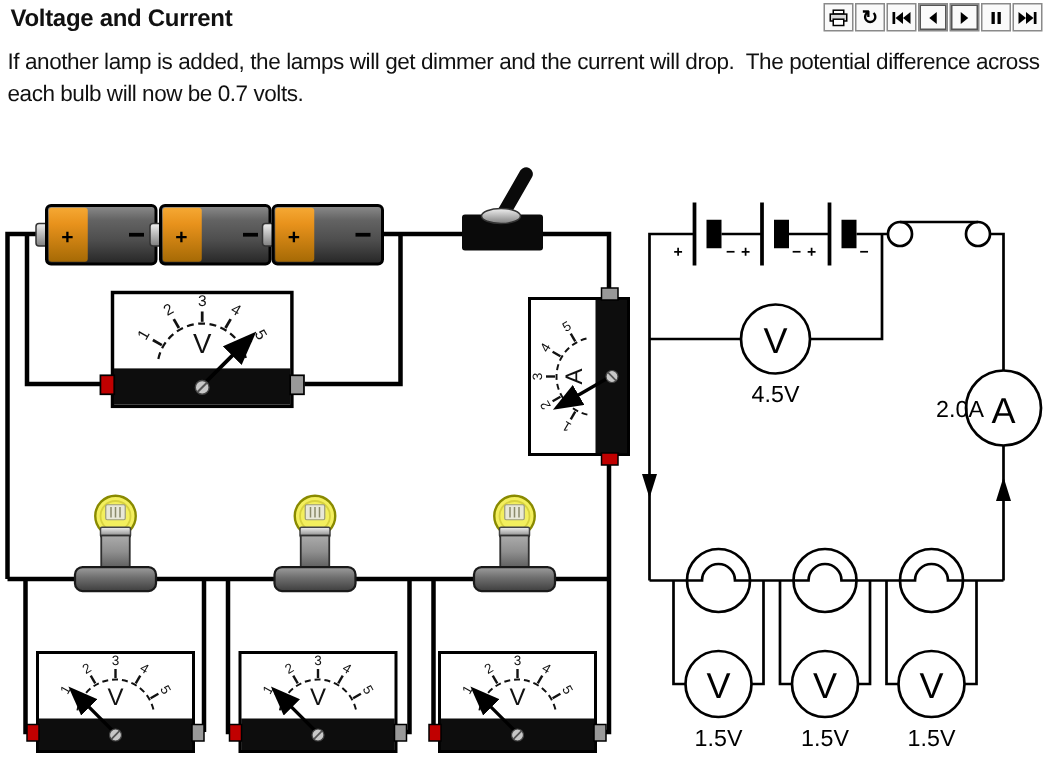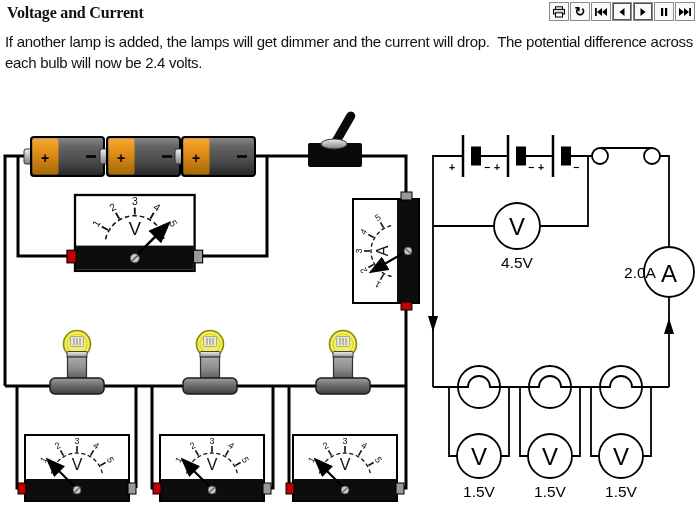--- a/index.html
+++ b/index.html
@@ -1,18 +1,18 @@
 <!DOCTYPE html>
 <html><head>
 <meta charset="utf-8">
 <style>
   html,body{margin:0;padding:0;background:#fff;}
   .page{position:relative;width:697px;height:522px;background:#fff;overflow:hidden;
         font-family:"Liberation Sans",sans-serif;color:#111;}
-  .title{position:absolute;left:7px;top:4px;font-size:16px;font-weight:bold;letter-spacing:-0.2px;font-family:Liberation Serif, serif;}
+  .title{position:absolute;left:7px;top:4px;font-size:16px;font-weight:bold;letter-spacing:-0.2px;}
   .para{position:absolute;left:5px;top:31px;width:688px;margin:0;font-size:15px;line-height:21px;
         text-align:justify;letter-spacing:-0.3px;white-space:pre-wrap;}
   .toolbar{position:absolute;right:2px;top:2px;display:flex;gap:1px;z-index:5;}
   .tb-btn{width:20px;height:19px;background:#fafafa;border:1px solid #8a8a8a;display:flex;
           align-items:center;justify-content:center;box-sizing:border-box;padding:0;}
   .tb-btn .inner{display:flex;align-items:center;justify-content:center;}
   .tb-btn.framed .inner{border:1px solid #555;width:16px;height:15px;}
   .tb-glyph{font-size:13px;font-weight:bold;line-height:1;color:#000;}
   svg.diagram{position:absolute;left:0;top:0;}
   .wire{stroke:#000;stroke-width:3;fill:none;}
@@ -87,21 +87,21 @@
       <span class="inner">
         <svg width="14" height="12" viewBox="0 0 14 12">
           <polygon points="1,2 6,6 1,10" fill="#000"></polygon>
           <polygon points="6,2 11,6 6,10" fill="#000"></polygon>
           <rect x="11.2" y="2" width="1.8" height="8" fill="#000"></rect>
         </svg>
       </span>
     </button>
   </div>
 
-  <p class="para">If another lamp is added, the lamps will get dimmer and the current will drop.  The potential difference across each bulb will now be 2.4 volts.</p>
+  <p class="para">If another lamp is added, the lamps will get dimmer and the current will drop.  The potential difference across each bulb will now be 0.7 volts.</p>
 
   <svg class="diagram" width="697" height="522" viewBox="0 0 697 522">
     <defs>
       <linearGradient id="bbody" x1="0" y1="0" x2="0" y2="1">
         <stop offset="0" stop-color="#8c8c8c"></stop>
           <stop offset="0.25" stop-color="#636363"></stop>
         <stop offset="0.6" stop-color="#4d4d4d"></stop>
           <stop offset="1" stop-color="#262626"></stop>
       </linearGradient>
       <linearGradient id="bcap" x1="0" y1="0" x2="0" y2="1">

